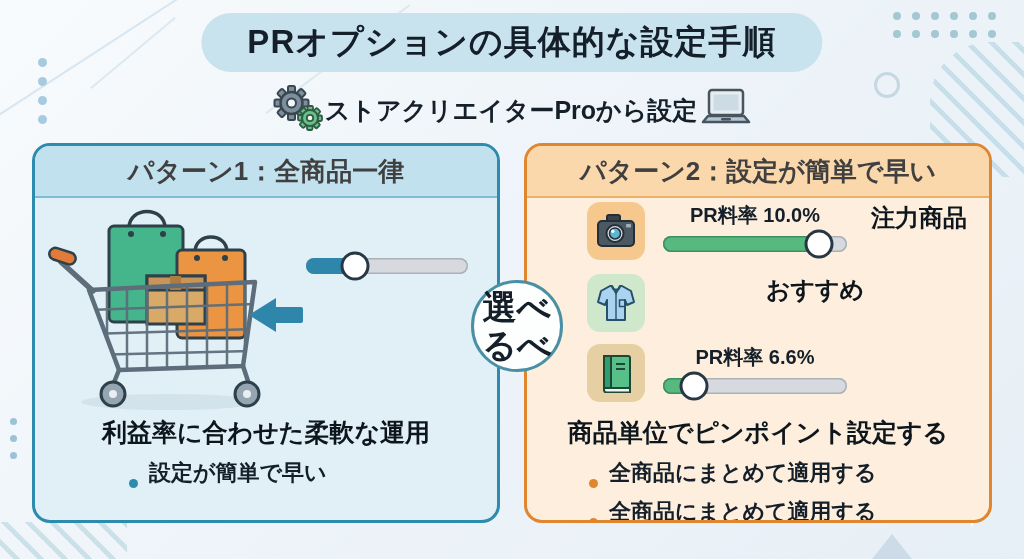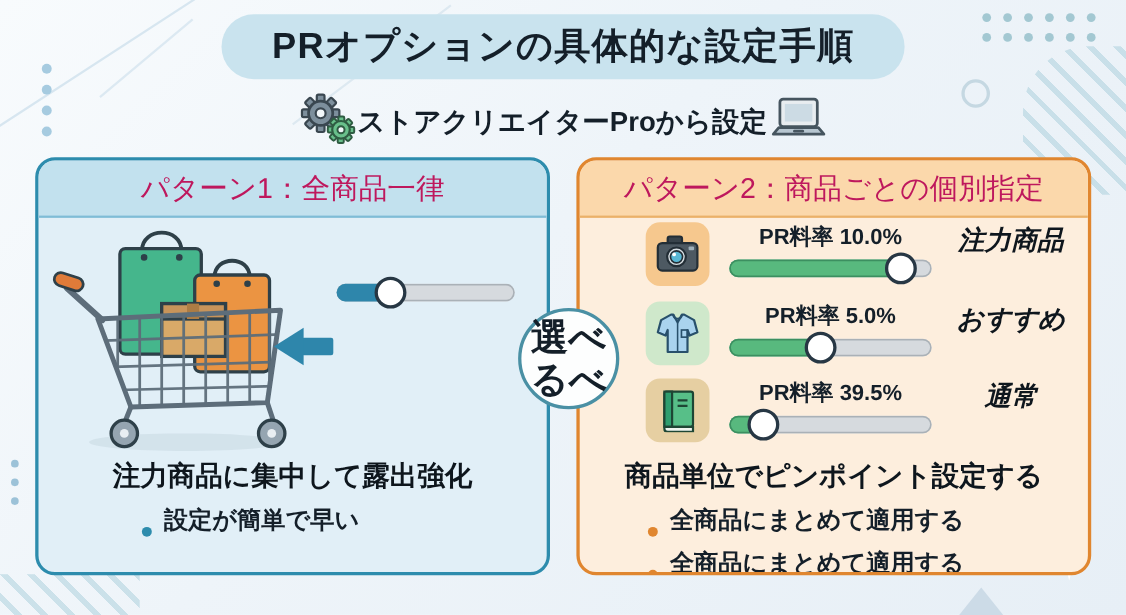--- a/index.html
+++ b/index.html
@@ -30,21 +30,21 @@
     background:#c9e3ee;border-radius:31px;height:59px;padding:0 46px;display:flex;align-items:center;
     font-size:33px;font-weight:800;letter-spacing:1px;color:#141f29;white-space:nowrap;text-align:right;}
   .subtitle-row{position:absolute;z-index:2;left:0;top:84px;width:100%;height:52px;
     display:flex;align-items:center;justify-content:center;}
   .subtitle-text{font-size:25px;font-weight:800;color:#141f29;white-space:nowrap;}
   
   .panel{position:absolute;z-index:2;top:143px;width:468px;height:380px;border-radius:18px;overflow:hidden;box-sizing:border-box;}
   .panel-left{left:32px;border:3px solid #2d8cad;background:#e1eff7;}
   .panel-right{left:524px;border:3px solid #e0862f;background:#fdeedd;}
   .panel-header{height:50px;display:flex;align-items:center;justify-content:center;
-    font-size:26px;font-weight:400;color:#be185d;white-space:nowrap;}
+    font-size:26px;font-weight:700;color:#404040;white-space:nowrap;}
   .panel-left .panel-header{background:#c2e1ee;border-bottom:2px solid #7fbcd6;}
   .panel-right .panel-header{background:#fbd8ab;border-bottom:2px solid #eab169;}
   
   .slider{position:relative;height:16px;border-radius:8px;background:#d6dade;box-shadow:inset 0 0 0 1.5px #aab1b7;}
   .slider .fill{position:absolute;left:0;top:0;bottom:0;width:var(--p,50%);border-radius:8px;}
   .slider-blue .fill{background:#2e86ab;}
   .slider-green .fill{background:#58b97e;box-shadow:inset 0 0 0 1.5px #3c8f60;}
   .slider .thumb{position:absolute;top:50%;left:var(--p,50%);width:29px;height:29px;background:#fff;
     border:3px solid #273744;border-radius:50%;transform:translate(-50%,-50%);box-sizing:border-box;}
   .slider-label{text-align:center;font-size:20px;font-weight:800;color:#141f29;margin-bottom:7px;white-space:nowrap;}
@@ -68,21 +68,21 @@
   
   .r-row{position:absolute;left:0;width:100%;display:flex;align-items:flex-start;}
   .r-row-0{top:56px;}.r-row-1{top:128px;}.r-row-2{top:198px;}
   .icon-tile{flex:none;width:58px;height:58px;border-radius:13px;margin-left:60px;
     display:flex;align-items:center;justify-content:center;}
   .tile-orange{background:#f6c88e;}
   .tile-green{background:#cfe8cb;}
   .tile-tan{background:#e6cfa2;}
   .r-slider-col{flex:none;width:196px;margin-left:12px;}
   .r-slider-col .slider{width:184px;margin:0 auto;}
-  .category{flex:1;text-align:center;font-size:24px;font-weight:800;color:#0e161d;padding-right:4px;white-space:nowrap;font-style:italic;}
+  .category{flex:1;text-align:center;font-size:24px;font-weight:800;color:#0e161d;padding-right:4px;white-space:nowrap;}
   
   .badge{position:absolute;z-index:4;left:471px;top:280px;width:92px;height:92px;border-radius:50%;
     background:#fdfefe;border:3px solid #4a90a4;box-sizing:border-box;display:flex;flex-direction:column;
     align-items:center;justify-content:center;font-size:34px;font-weight:800;line-height:1.12;color:#141f29;}
   .footnote{position:absolute;z-index:2;left:0;top:529px;width:100%;text-align:center;
     font-size:17px;font-weight:600;color:#3d444a;}
 </style>
 </head>
 <body>
 
@@ -206,31 +206,31 @@
     <div class="arrow-left">
       <div class="shaft"></div>
         <div class="head"></div>
     </div>
     <div class="left-slider-col">
       <div class="slider slider-blue" style="--p: 30%;">
         <div class="fill"></div>
         <div class="thumb"></div>
       </div>
     </div>
-    <div class="summary">注力商品に集中して露出強化</div>
+    <div class="summary">利益率に合わせた柔軟な運用</div>
     <ul class="bullets bullets-blue">
       <li>
           <span class="dot"></span>
           <span>設定が簡単で早い</span>
         </li>
     </ul>
   </section>
 
   <section class="panel panel-right">
-    <div class="panel-header">パターン2：商品ごとの個別指定</div>
+    <div class="panel-header">パターン2：設定が簡単で早い</div>
 
     <div class="r-row r-row-0">
       <div class="icon-tile tile-orange">
         <svg width="40" height="40" viewBox="0 0 40 40">
           <rect x="11" y="4" width="13" height="9" rx="2" fill="#38434b" stroke="#232e36" stroke-width="2"></rect>
           <rect x="2" y="10" width="36" height="25" rx="4" fill="#4d5962" stroke="#232e36" stroke-width="2"></rect>
           <circle cx="19" cy="22.5" r="8.5" fill="#d7dee2" stroke="#232e36" stroke-width="2"></circle>
           <circle cx="19" cy="22.5" r="5.5" fill="#58b7d4" stroke="#232e36" stroke-width="1.5"></circle>
           <circle cx="16.8" cy="20.3" r="1.7" fill="#fff"></circle>
           <rect x="30" y="13" width="5" height="3.5" rx="1" fill="#9fb0ba"></rect>
@@ -248,47 +248,39 @@
 
     <div class="r-row r-row-1">
       <div class="icon-tile tile-green">
         <svg width="40" height="40" viewBox="0 0 40 40">
           <path d="M14 3 L5 8 L2 19 L9 22 L11 17 L11 37 L29 37 L29 17 L31 22 L38 19 L35 8 L26 3 L24 3 C23 8 17 8 16 3 Z" fill="#a9d3ee" stroke="#28506b" stroke-width="2" stroke-linejoin="round"></path>
           <path d="M16 3 L20 10 L24 3" fill="none" stroke="#28506b" stroke-width="2"></path>
           <path d="M20 10 L20 37" stroke="#28506b" stroke-width="1.4"></path>
           <rect x="23.5" y="17" width="5.5" height="6.5" fill="none" stroke="#28506b" stroke-width="1.5"></rect>
         </svg>
       </div>
-      <div class="r-slider-col">
-        <div class="slider-label">PR料率 5.0%</div>
-        <div class="slider slider-green" style="--p: 45%;">
-          <div class="fill"></div>
-          <div class="thumb"></div>
-        </div>
-      </div>
       <div class="category">おすすめ</div>
     </div>
 
     <div class="r-row r-row-2">
       <div class="icon-tile tile-tan">
         <svg width="40" height="40" viewBox="0 0 40 40">
           <rect x="8" y="3" width="26" height="32" rx="2" fill="#57bf88" stroke="#1e4634" stroke-width="2"></rect>
           <rect x="8" y="3" width="7" height="32" fill="#2f9e6e" stroke="#1e4634" stroke-width="2"></rect>
           <path d="M20 11 H29 M20 16 H29" stroke="#1e4634" stroke-width="2"></path>
           <path d="M8 35 L8 37 Q8 39.5 11 39.5 L34 39.5 L34 35 Z" fill="#eef4ee" stroke="#1e4634" stroke-width="2"></path>
         </svg>
       </div>
       <div class="r-slider-col">
-        <div class="slider-label">PR料率 39.5%</div>
+        <div class="slider-label">PR料率 6.6%</div>
         <div class="slider slider-green" style="--p: 17%;">
           <div class="fill"></div>
           <div class="thumb"></div>
         </div>
       </div>
-      <div class="category">通常</div>
     </div>
 
     <div class="summary">商品単位でピンポイント設定する</div>
     <ul class="bullets bullets-orange">
       <li>
           <span class="dot"></span>
           <span>全商品にまとめて適用する</span>
         </li>
       <li>
           <span class="dot"></span>

